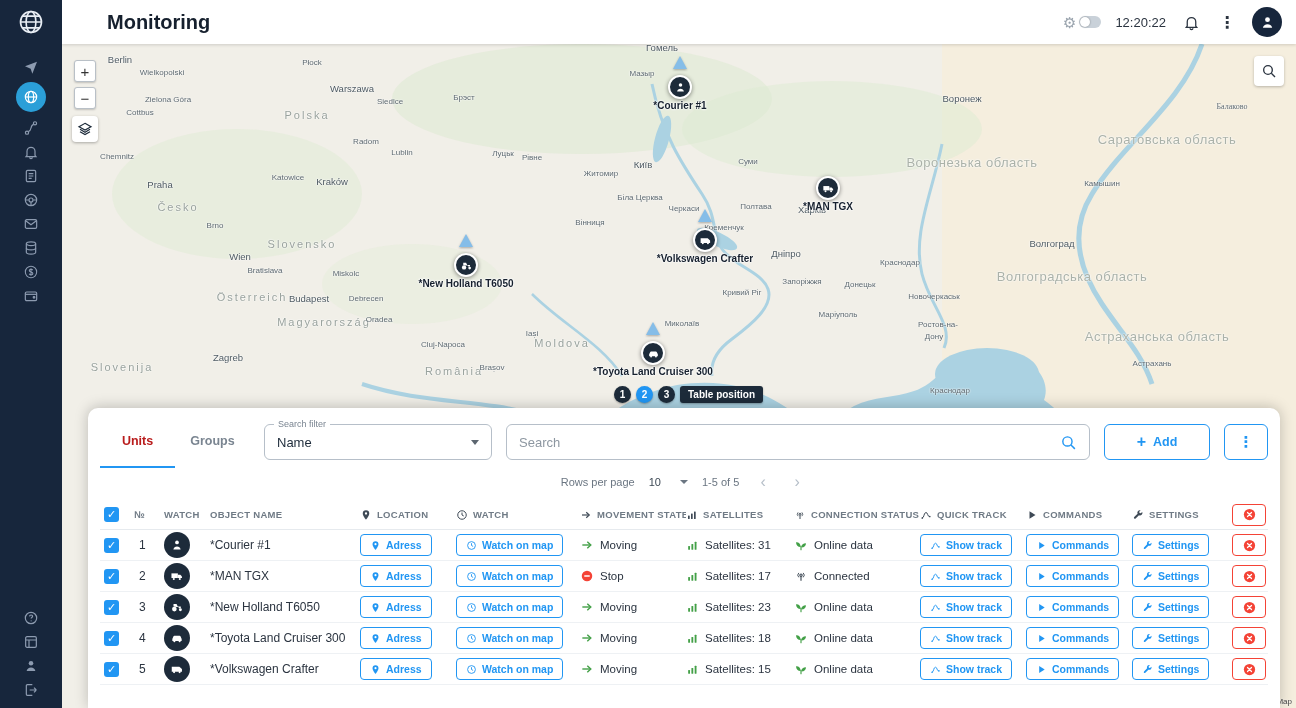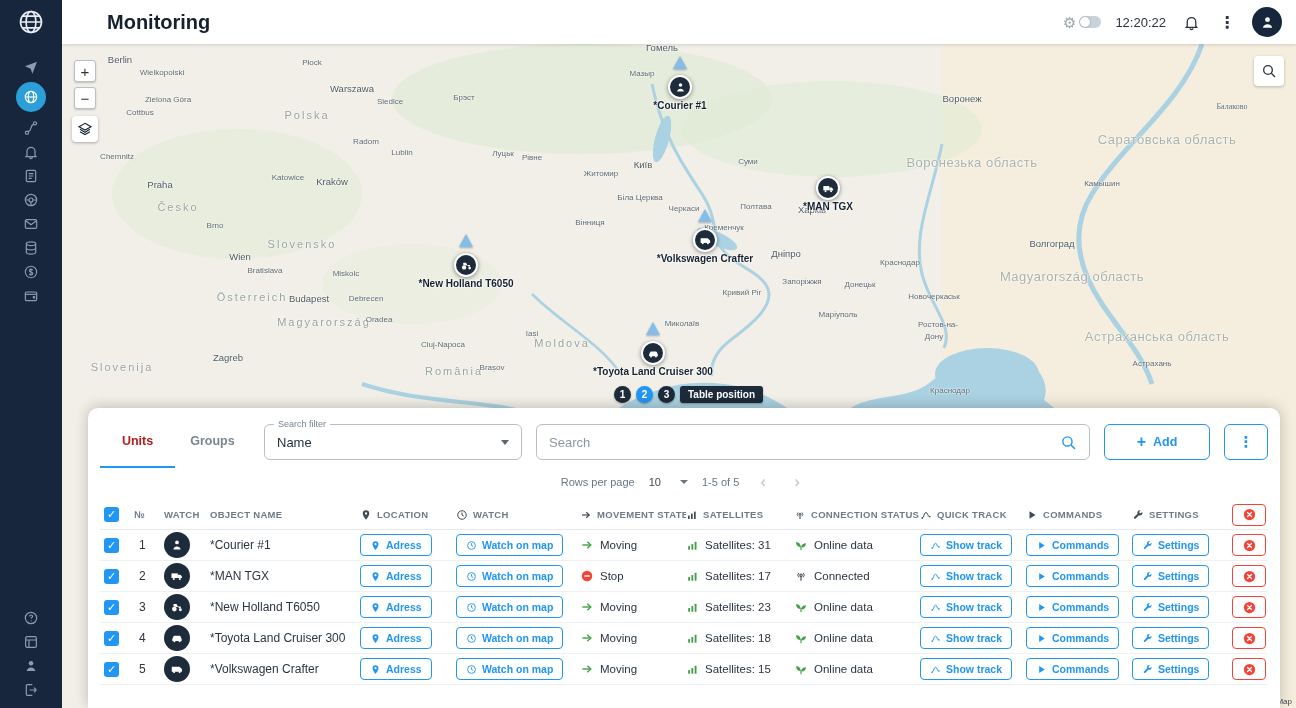--- a/index.html
+++ b/index.html
@@ -57,21 +57,21 @@
   .pager-dot.active{background:#2196f3}
   .pager-label{height:17px;padding:0 8px;background:#1d2b3a;border-radius:3px;color:#fff;font-size:10px;font-weight:bold;display:flex;align-items:center;box-shadow:0 1px 2px rgba(0,0,0,.3)}
   .attribution{position:absolute;right:4px;bottom:2px;font-size:8px;color:#444;z-index:6;text-shadow:0 0 2px #fff}
 
   
   .panel{position:absolute;left:26px;right:16px;top:364px;bottom:0;background:#fff;border-radius:10px 10px 0 0;box-shadow:0 -1px 14px rgba(0,0,0,.22);z-index:20;padding:0 12px;display:flex;flex-direction:column}
   .panel-top{display:flex;align-items:center;height:60px;gap:14px;padding-top:8px}
   .tabs{display:flex;align-self:stretch;width:150px;flex-shrink:0}
   .tab{flex:1;display:flex;align-items:center;justify-content:center;font-size:12.5px;font-weight:bold;color:#7a8591;border-bottom:2px solid transparent;cursor:pointer}
   .tab.active{color:#b91c1c;border-bottom-color:#2196f3}
-  .select{position:relative;width:258px;height:36px;border:1px solid #b6bfc9;border-radius:6px;flex-shrink:0;display:flex;align-items:center;padding:16px 12px;cursor:pointer;background:#fff}
+  .select{position:relative;width:228px;height:36px;border:1px solid #b6bfc9;border-radius:6px;flex-shrink:0;display:flex;align-items:center;padding:16px 12px;cursor:pointer;background:#fff}
   .select-label{position:absolute;top:-6px;left:9px;background:#fff;padding:0 4px;font-size:9px;color:#7a8591}
   .select-value{font-size:13px;color:#1d2b3a}
   .select-caret{margin-left:auto;width:0;height:0;border-left:4.5px solid transparent;border-right:4.5px solid transparent;border-top:5px solid #5c6670}
   .searchbox{flex:1;height:36px;border:1px solid #b6bfc9;border-radius:6px;display:flex;align-items:center;padding:0 12px;gap:8px;min-width:0}
   .searchbox input{flex:1;border:none;outline:none;font-size:13px;color:#1d2b3a;font-family:inherit;min-width:0;background:transparent}
   .searchbox input::placeholder{color:#8d97a1}
   .searchbox svg{width:17px;height:17px;color:#2196f3;flex-shrink:0}
   .add-btn{width:106px;height:36px;border:1px solid #2196f3;background:#fff;border-radius:6px;color:#2196f3;font-size:12.5px;font-weight:bold;display:flex;align-items:center;justify-content:center;gap:7px;cursor:pointer;flex-shrink:0;font-family:inherit}
   .add-plus{font-size:16px;line-height:1}
   .kebab-btn{width:44px;height:36px;border:1px solid #2196f3;background:#fff;border-radius:6px;color:#2196f3;font-size:15px;font-weight:bold;display:flex;align-items:center;justify-content:center;cursor:pointer;flex-shrink:0;font-family:inherit}
@@ -345,21 +345,21 @@
             <span class="map-label small" style="left: 876px; top: 280px;">Ростов-на-</span>
             <span class="map-label small" style="left: 872px; top: 292px;">Дону</span>
             <span class="map-label small" style="left: 888px; top: 346px;">Краснодар</span>
             <span class="map-label" style="left: 900px; top: 54px;">Воронеж</span>
             <span class="map-label" style="left: 990px; top: 199px;">Волгоград</span>
             <span class="map-label small" style="left: 1040px; top: 139px;">Камышин</span>
             <span class="map-label small" style="left: 1170px; top: 62px; font-family: Liberation Serif, serif;">Балаково</span>
             <span class="map-label small" style="left: 1090px; top: 319px;">Астрахань</span>
             <span class="map-label region" style="left: 1105px; top: 95px;">Саратовська область</span>
             <span class="map-label region" style="left: 910px; top: 118px;">Воронезька область</span>
-            <span class="map-label region" style="left: 1010px; top: 232px;">Magyarország область</span>
+            <span class="map-label region" style="left: 1010px; top: 232px;">Волгоградська область</span>
             <span class="map-label region" style="left: 1095px; top: 292px;">Астраханська область</span>
           </div>
         <div>
             <div class="marker" style="left: 618px; top: 43px;">
               <span class="m-arrow"></span>
               <span class="m-circle">
                 <svg viewBox="0 0 24 24" fill="currentColor">
                   <circle cx="12" cy="7.5" r="3.2"></circle>
                   <path d="M5.8 19.5c.5-3.2 3-5 6.2-5s5.7 1.8 6.2 5z"></path>
                 </svg>

